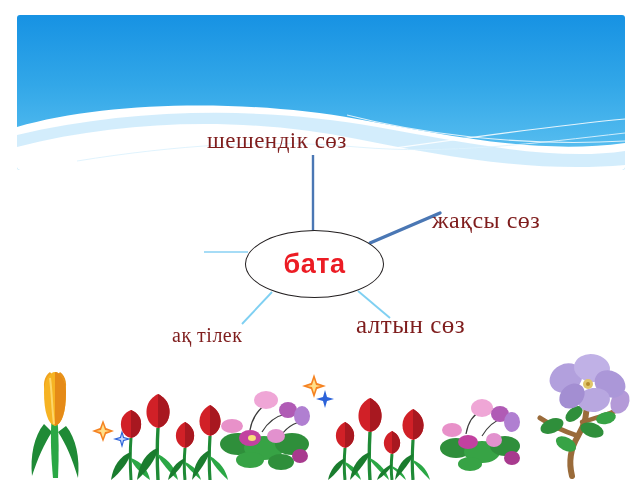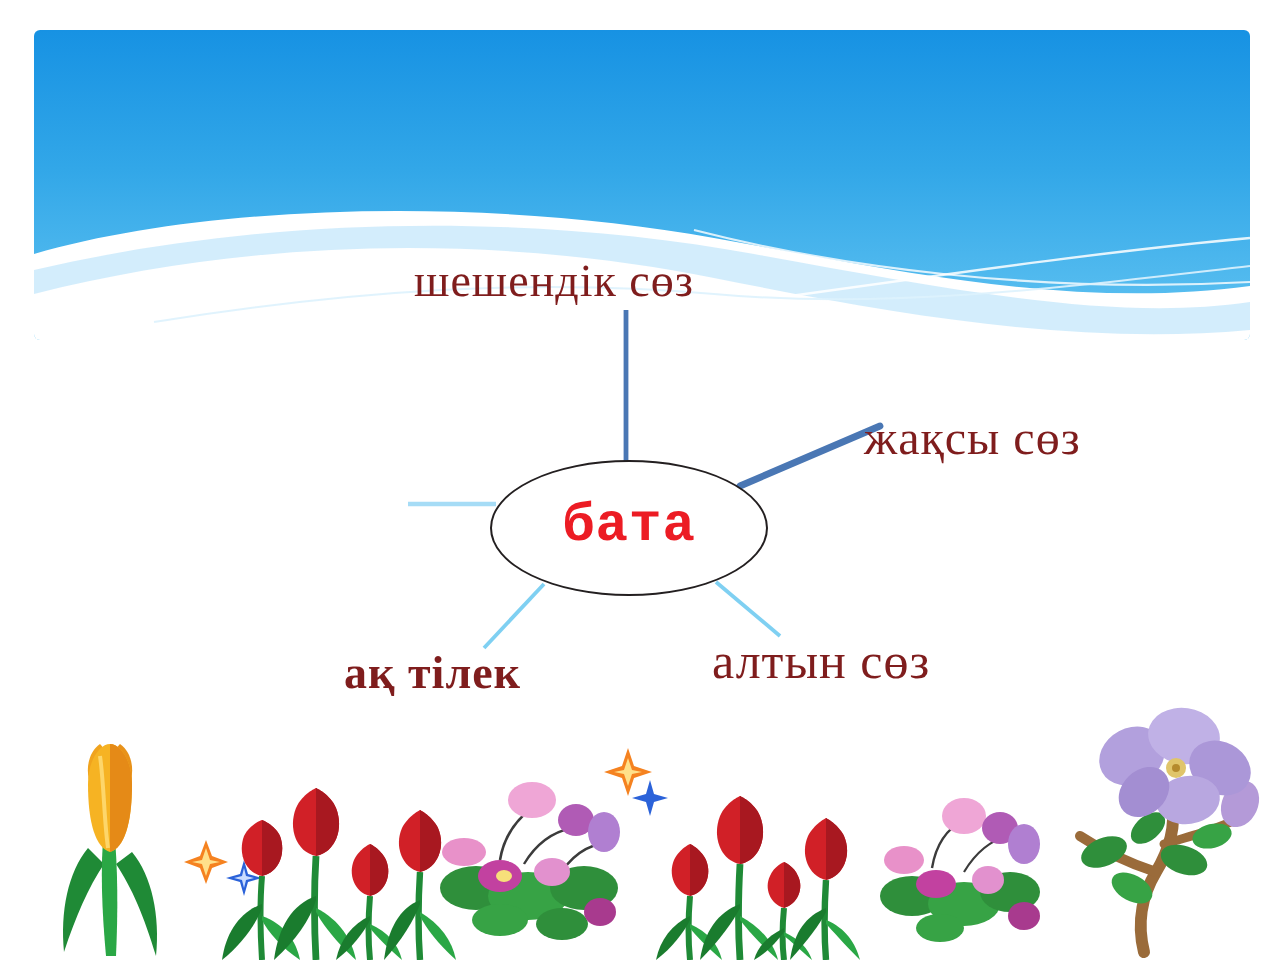--- a/index.html
+++ b/index.html
@@ -42,41 +42,41 @@
   .node-label {
     position: absolute;
     color: #7f1d1d;
     font-family: "Liberation Serif", "DejaVu Serif", serif;
     white-space: nowrap;
     letter-spacing: .5px;
   }
   #lbl-top    { left: 207px; top: 128px; font-size: 23px; }
   #lbl-right  { left: 432px; top: 207px; font-size: 24px; }
   #lbl-left   { left: 44px;  top: 234px; font-size: 24px; }
-  #lbl-bottom-right { left: 356px; top: 311px; font-size: 25px; margin-top: 7px; }
-  #lbl-bottom-left  { left: 172px; top: 324px; font-size: 23px; font-weight: bold; }
+  #lbl-bottom-right { left: 356px; top: 311px; font-size: 25px; }
+  #lbl-bottom-left  { left: 172px; top: 324px; font-size: 20px; }
 
   #center-node {
     position: absolute;
     left: 245px;
     top: 230px;
     width: 137px;
     height: 66px;
     border: 1.6px solid #231f20;
     border-radius: 50%;
     background: #ffffff;
     display: flex;
     align-items: center;
     justify-content: center;
   }
   #center-label {
     color: #ec1c24;
     font-weight: bold;
     font-size: 27px;
-    font-family: Liberation Mono, monospace;
+    font-family: Liberation Sans, sans-serif;
     letter-spacing: .5px;
   }
 
   
   #flowers {
     position: absolute;
     left: 0;
     top: 352px;
     width: 640px;
     height: 128px;

